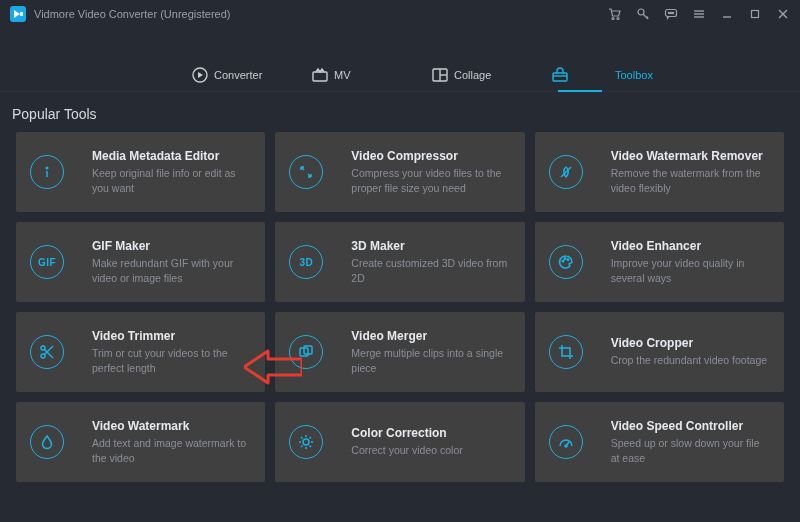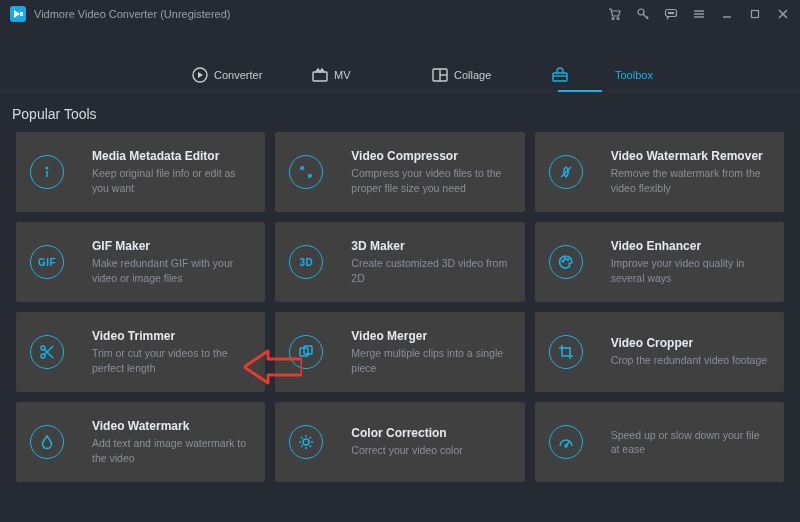--- a/index.html
+++ b/index.html
@@ -349,20 +349,21 @@
 
   <div class="card">
     <div class="card-icon">
         <svg width="18" height="18" viewBox="0 0 18 18" stroke="#18b3e6" fill="none" stroke-width="1.5">
           <path d="M3 13a6 6 0 0 1 12 0"></path>
           <line x1="9" y1="13" x2="12" y2="9"></line>
           <circle cx="9" cy="13" r="1" fill="#18b3e6"></circle>
         </svg>
       </div>
     <div class="card-text">
+      <div class="card-title">Video Speed Controller</div>
       <div class="card-desc">Speed up or slow down your file at ease</div>
     </div>
   </div>
 
 </div>
 
 <div class="arrow-annotation">
   <svg width="58" height="38" viewBox="0 0 58 38">
     <polygon points="0,19 24,3 24,11 58,11 58,27 24,27 24,35" fill="none" stroke="#e53a2e" stroke-width="3" stroke-linejoin="round"></polygon>
   </svg>

